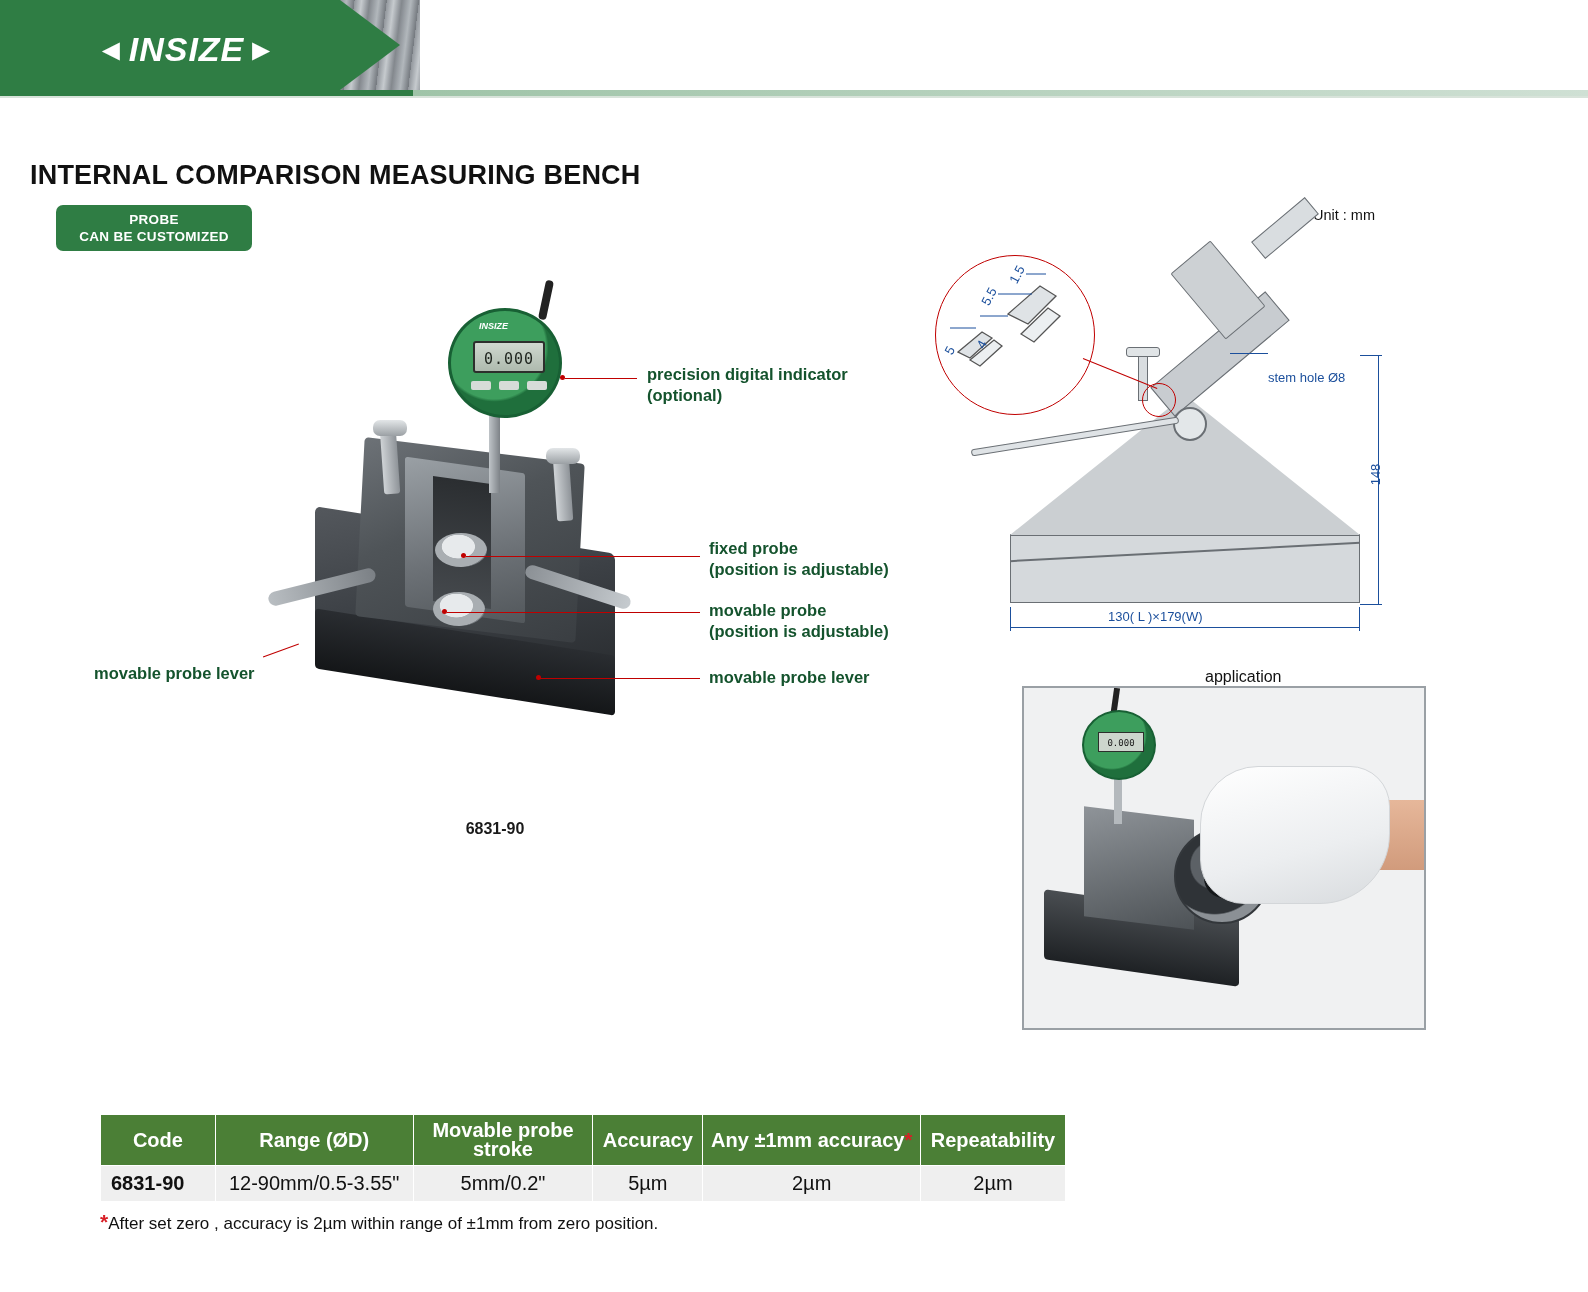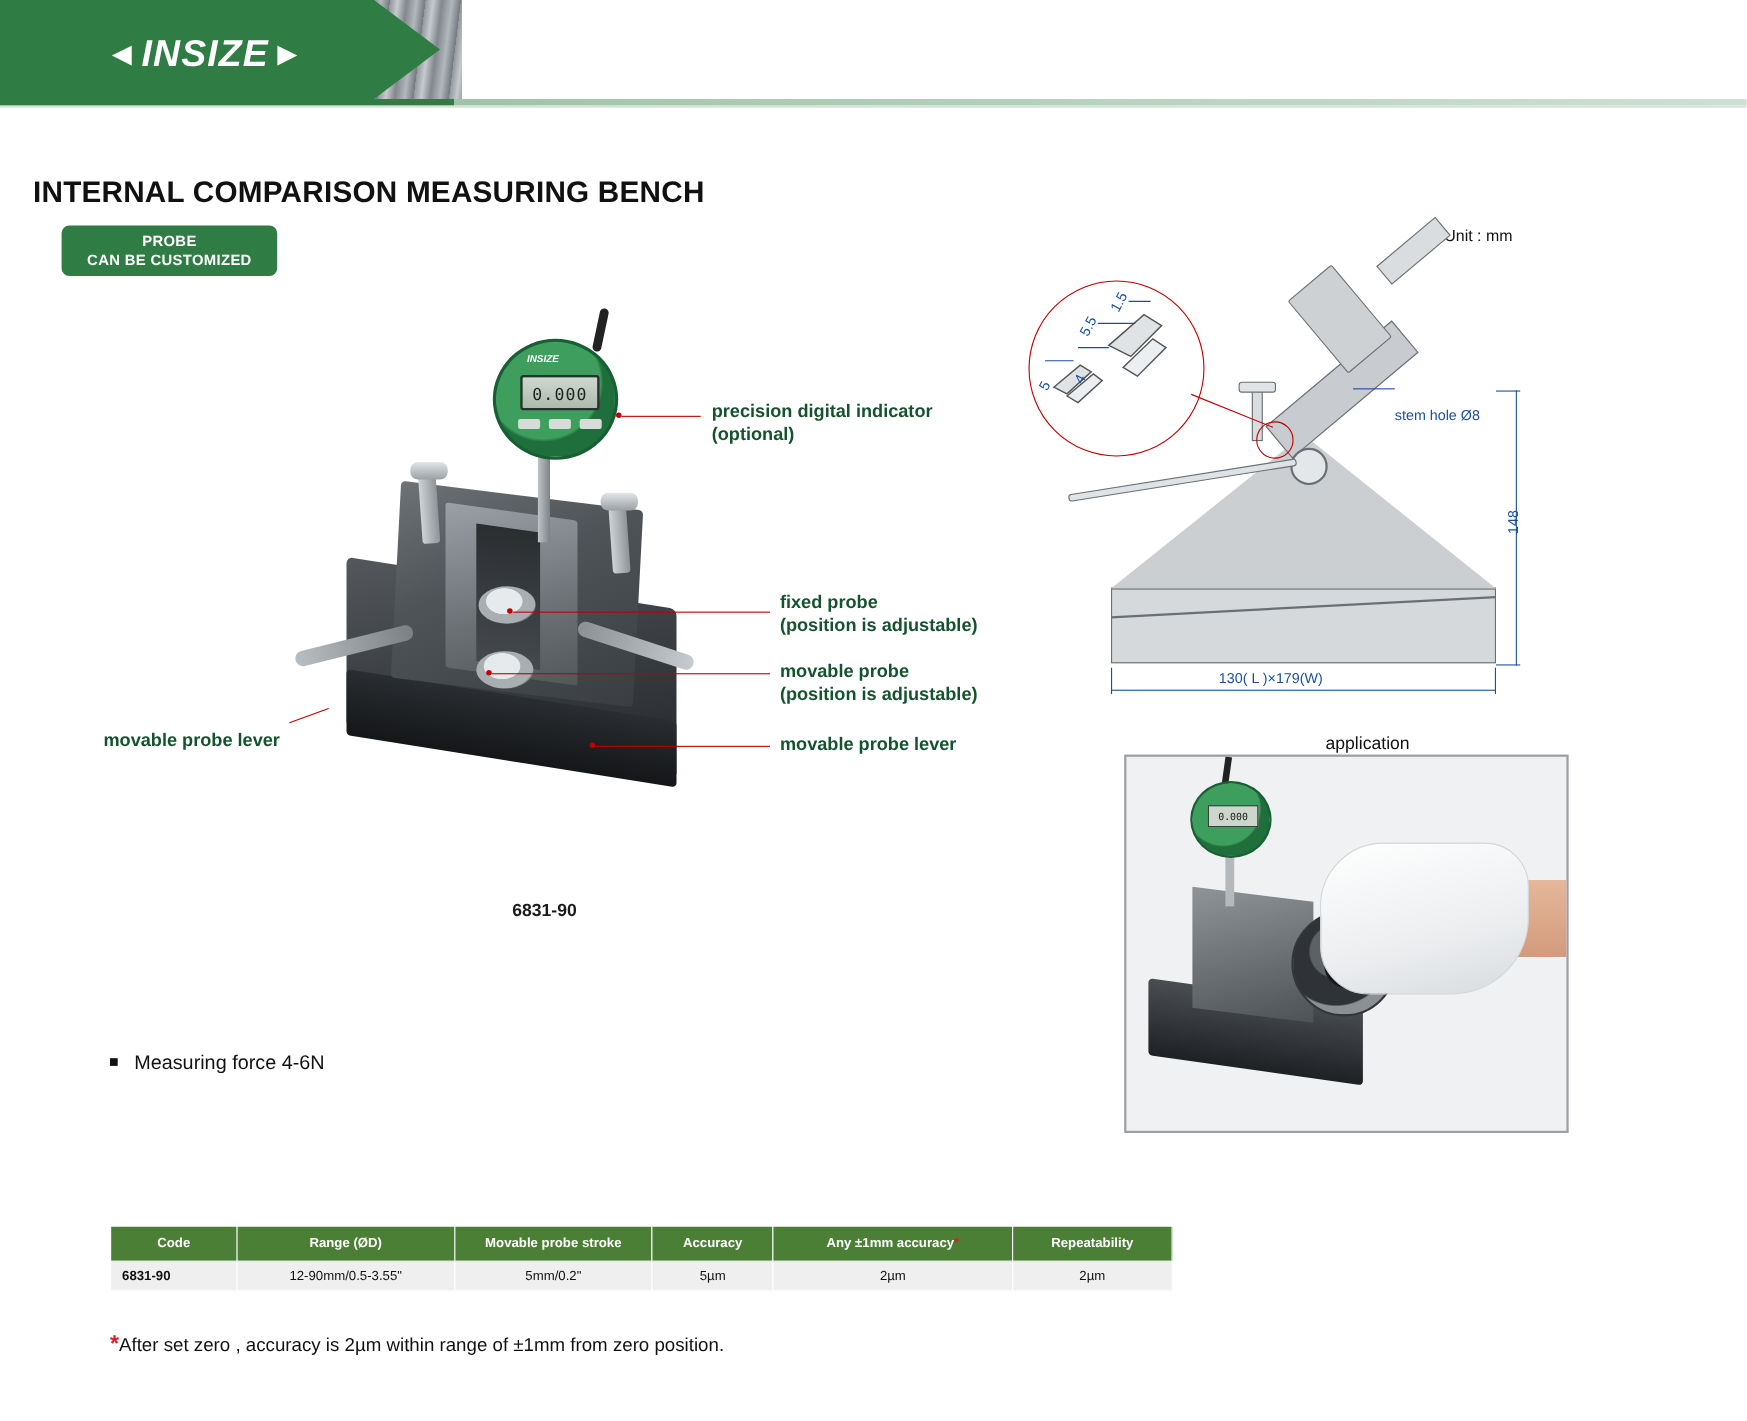--- a/index.html
+++ b/index.html
@@ -504,21 +504,21 @@
     background: #111;
   }
   .bullets ul { margin: 0; padding: 0; }
 
   
   .spec-table {
     position: absolute;
     left: 100px; top: 1114px;
     width: 966px;
     border-collapse: collapse;
-    font-size: 12px;
+    font-size: 20px;
   }
   .spec-table th {
     background: #4b7f36;
     color: #ffffff;
     font-weight: bold;
     border: 1px solid #ffffff;
     padding: 6px 4px;
     text-align: center;
     line-height: 19px;
   }
@@ -679,21 +679,20 @@
   </div>
   <div class="app-ring">
     <div class="app-ring-hole"></div>
   </div>
   <div class="app-arm"></div>
   <div class="app-glove"></div>
 </div>
 
 <div class="bullets">
   <ul>
-    <li>Measuring force 4-6N</li>
   </ul>
 </div>
 
 <table class="spec-table">
   <thead>
     <tr>
       <th style="width:115px;">Code</th>
       <th style="width:198px;margin-left:40px;">Range (ØD)</th>
       <th style="width:180px;text-align:center;">Movable probe stroke</th>
       <th style="width:110px;">Accuracy</th>

